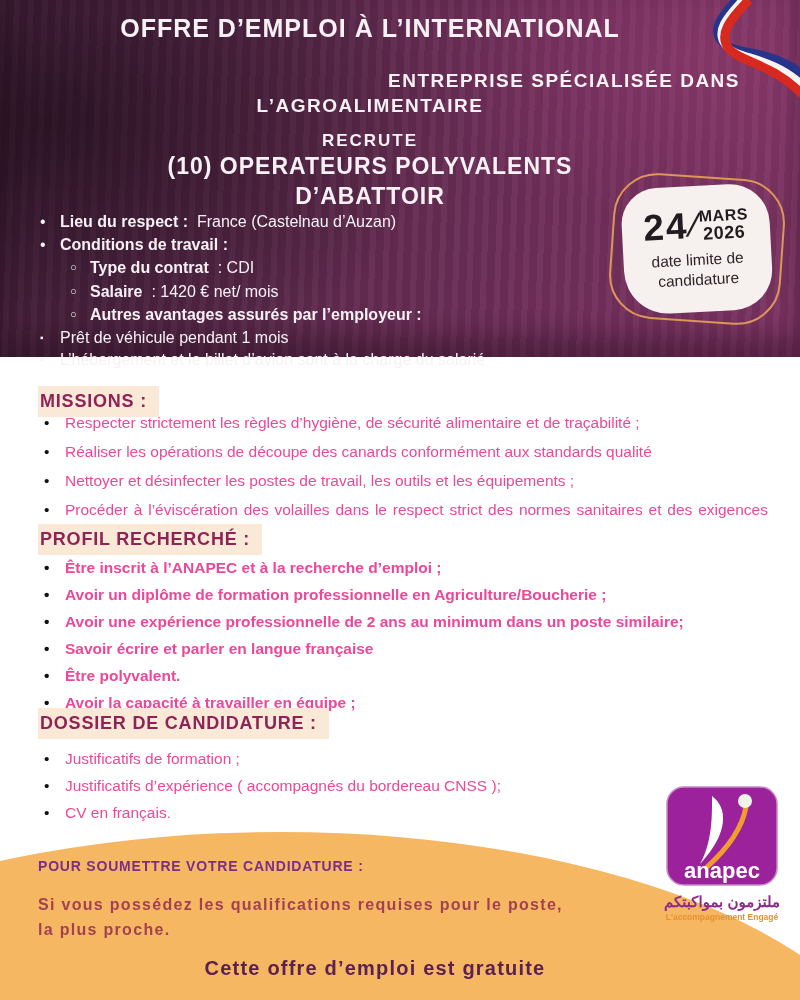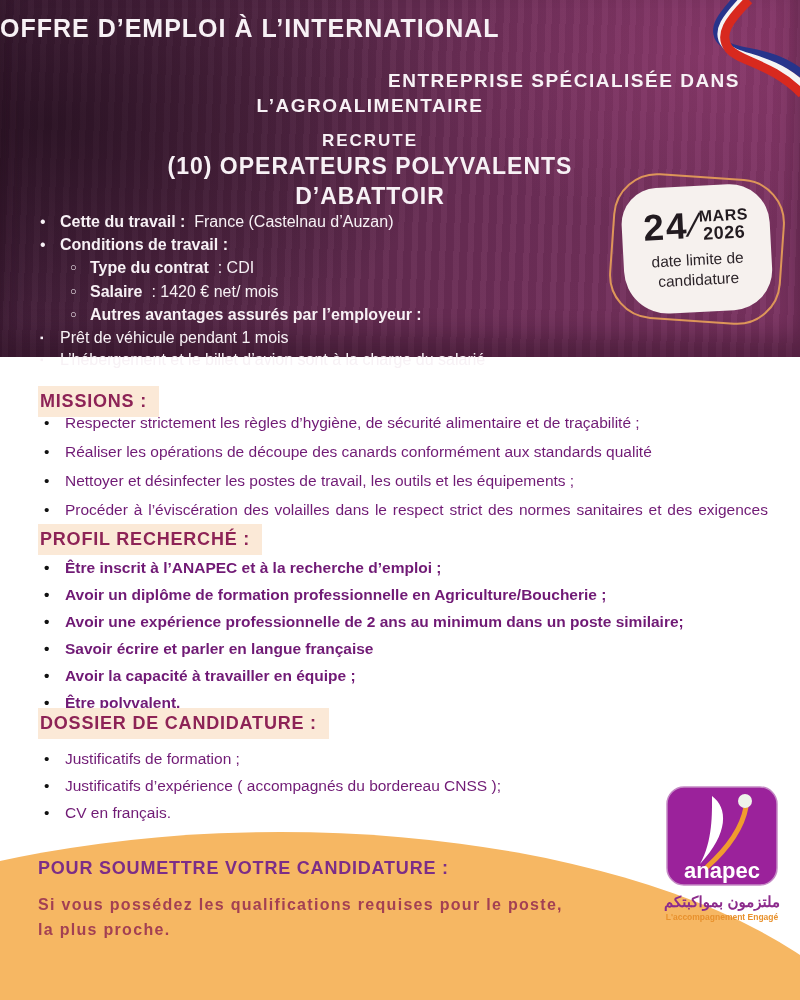--- a/index.html
+++ b/index.html
@@ -14,21 +14,21 @@
   .hero {
     position:absolute; top:0; left:0; width:800px; height:357px;
     background:
       radial-gradient(90% 130% at 6% 35%, rgba(24,10,20,0.60) 0%, rgba(24,10,20,0) 55%),
       radial-gradient(60% 80% at 88% 15%, rgba(173,70,130,0.30), rgba(173,70,130,0) 60%),
       repeating-linear-gradient(92deg, rgba(255,255,255,0.03) 0 6px, rgba(0,0,0,0.05) 6px 14px),
       linear-gradient(100deg, #47213d 0%, #5b294b 35%, #6e2e58 65%, #7d3463 100%);
     box-shadow: inset 0 -20px 26px rgba(28,8,22,0.38);
     color:#f7f1f5;
   }
-  .hero-title { position:absolute; top:14px; left:0; width:740px; text-align:left;
+  .hero-title { position:absolute; top:14px; left:0; width:740px; text-align:center;
     font-size:25px; font-weight:bold; letter-spacing:1px; }
   .hero-sub1 { position:absolute; top:70px; left:0; width:740px; text-align:right;
     font-size:19px; font-weight:bold; letter-spacing:1.5px; }
   .hero-sub2 { position:absolute; top:95px; left:0; width:740px; text-align:center;
     font-size:19px; font-weight:bold; letter-spacing:1.5px; }
   .hero-recrute { position:absolute; top:131px; left:0; width:740px; text-align:center;
     font-size:17px; font-weight:bold; letter-spacing:2px; }
   .hero-pos1 { position:absolute; top:153px; left:0; width:740px; text-align:center;
     font-size:23px; font-weight:bold; letter-spacing:1px; }
   .hero-pos2 { position:absolute; top:183px; left:0; width:740px; text-align:center;
@@ -61,40 +61,40 @@
   .badge-month { font-size:16px; font-weight:800; line-height:16px; letter-spacing:0.5px; }
   .badge-year { font-size:18px; font-weight:800; line-height:19px; letter-spacing:0.5px; }
   .badge-cap { font-size:15.5px; line-height:20px; margin-top:5px; text-align:center; color:#2c2429; }
 
   
   .sec-title {
     position:absolute; left:38px; display:inline-block;
     background:#fbe9d7; color:#8d2356; font-weight:bold; font-size:18px;
     letter-spacing:0.8px; padding:5px 12px 5px 2px;
   }
-  .bullets { position:absolute; left:42px; list-style:none; color:#701a75; font-size:15.5px; }
+  .bullets { position:absolute; left:42px; list-style:none; color:#ec4899; font-size:15.5px; }
   .bullets li { position:relative; padding-left:23px; }
   .bullets li::before { content:"•"; position:absolute; left:2px; top:0; color:#111; }
   .m-list { top:412px; width:726px; }
   .m-list li { line-height:22px; margin-bottom:7px; text-align:justify; }
   .p-list { top:557px; width:726px; }
   .p-list li { line-height:21px; margin-bottom:6px;font-weight:bold; }
   .d-list { top:748px; width:640px; }
   .d-list li { line-height:21px; margin-bottom:6px; }
 
   
   .anapec { position:absolute; top:786px; right:18px; width:120px; text-align:center; z-index:6; }
   .anapec-ar { color:#8c2b8c; font-weight:bold; font-size:15px; margin-top:3px; }
   .anapec-fr { color:#e8912d; font-weight:bold; font-size:8.5px; margin-top:1px; }
 
   
   .footer-ellipse { position:absolute; left:-340px; top:832px; width:1240px; height:540px;
     background:#f6b763; border-radius:50%; z-index:2; }
   .f-title { position:absolute; left:38px; top:858px; width:600px; z-index:4;
-    color:#7c2d87; font-size:18px; font-weight:800; letter-spacing:0.8px; }
+    color:#7c2d87; font-size:14px; font-weight:800; letter-spacing:0.8px; }
   .f-body { position:absolute; left:38px; top:892px; width:580px; z-index:4;
     color:#a34053; font-size:16px; font-weight:bold; letter-spacing:1.3px; line-height:25px; }
   .f-note { position:absolute; left:0px; top:957px; width:750px; text-align:center; z-index:4;
     color:#5c2150; font-size:20px; font-weight:800; letter-spacing:1.2px; }
 </style>
 </head>
 <body>
 
 <div id="poster">
 
@@ -107,21 +107,21 @@
 
     <div class="hero-title">OFFRE D’EMPLOI À L’INTERNATIONAL</div>
     <div class="hero-sub1">ENTREPRISE  SPÉCIALISÉE DANS</div>
     <div class="hero-sub2">L’AGROALIMENTAIRE</div>
     <div class="hero-recrute">RECRUTE</div>
     <div class="hero-pos1">(10) OPERATEURS  POLYVALENTS</div>
     <div class="hero-pos2">D’ABATTOIR</div>
 
     <div class="hero-details">
       <div class="hd-row lvl1">
-        <span class="hd-bullet">•</span><span class="hd-label">Cette du travail :</span>&nbsp;
+        <span class="hd-bullet">•</span><span class="hd-label">Lieu du respect :</span>&nbsp;
         <span class="hd-value">France (Castelnau d’Auzan)</span>
       </div>
       <div class="hd-row lvl1">
         <span class="hd-bullet">•</span><span class="hd-label">Conditions de travail :</span>
       </div>
       <div class="hd-row lvl2">
         <span class="hd-bullet b2">○</span><span class="hd-label">Type du contrat</span>&nbsp;
         <span class="hd-value">: CDI</span>
       </div>
       <div class="hd-row lvl2">
@@ -165,22 +165,22 @@
     <li>Nettoyer et désinfecter les postes de travail, les outils et les équipements ;</li>
     <li>Procéder à l’éviscération des volailles dans le respect strict des normes sanitaires et des exigences de qualité.</li>
   </ul>
 
   <div class="sec-title" style="top:524px;">PROFIL RECHERCHÉ :</div>
   <ul class="bullets p-list">
     <li>Être inscrit à l’ANAPEC et à la recherche d’emploi ;</li>
     <li>Avoir un diplôme de formation professionnelle en Agriculture/Boucherie ;</li>
     <li>Avoir une expérience professionnelle de 2 ans au minimum dans un poste similaire;</li>
     <li>Savoir écrire et parler en langue française</li>
+    <li>Être polyvalent.</li>
     <li>Avoir la capacité à travailler en équipe ;</li>
-    <li>Être polyvalent.</li>
   </ul>
 
   <div class="sec-title" style="top:708px;">DOSSIER DE CANDIDATURE :</div>
   <ul class="bullets d-list">
     <li>Justificatifs de formation ;</li>
     <li>Justificatifs d’expérience ( accompagnés du bordereau CNSS );</li>
     <li>CV en français.</li>
   </ul>
 
   <div class="anapec">
@@ -194,14 +194,15 @@
     <div class="anapec-ar" dir="rtl">ملتزمون بمواكبتكم</div>
     <div class="anapec-fr">L'accompagnement Engagé</div>
   </div>
 
   <div class="footer-ellipse"></div>
   <div class="f-title">POUR SOUMETTRE VOTRE CANDIDATURE :</div>
   <div class="f-body">
     <div>Si vous possédez les qualifications requises pour le poste,</div>
     <div>la plus proche.</div>
   </div>
+  <div class="f-note">Cette offre d’emploi est gratuite</div>
 
 </div>
 
 </body></html>

